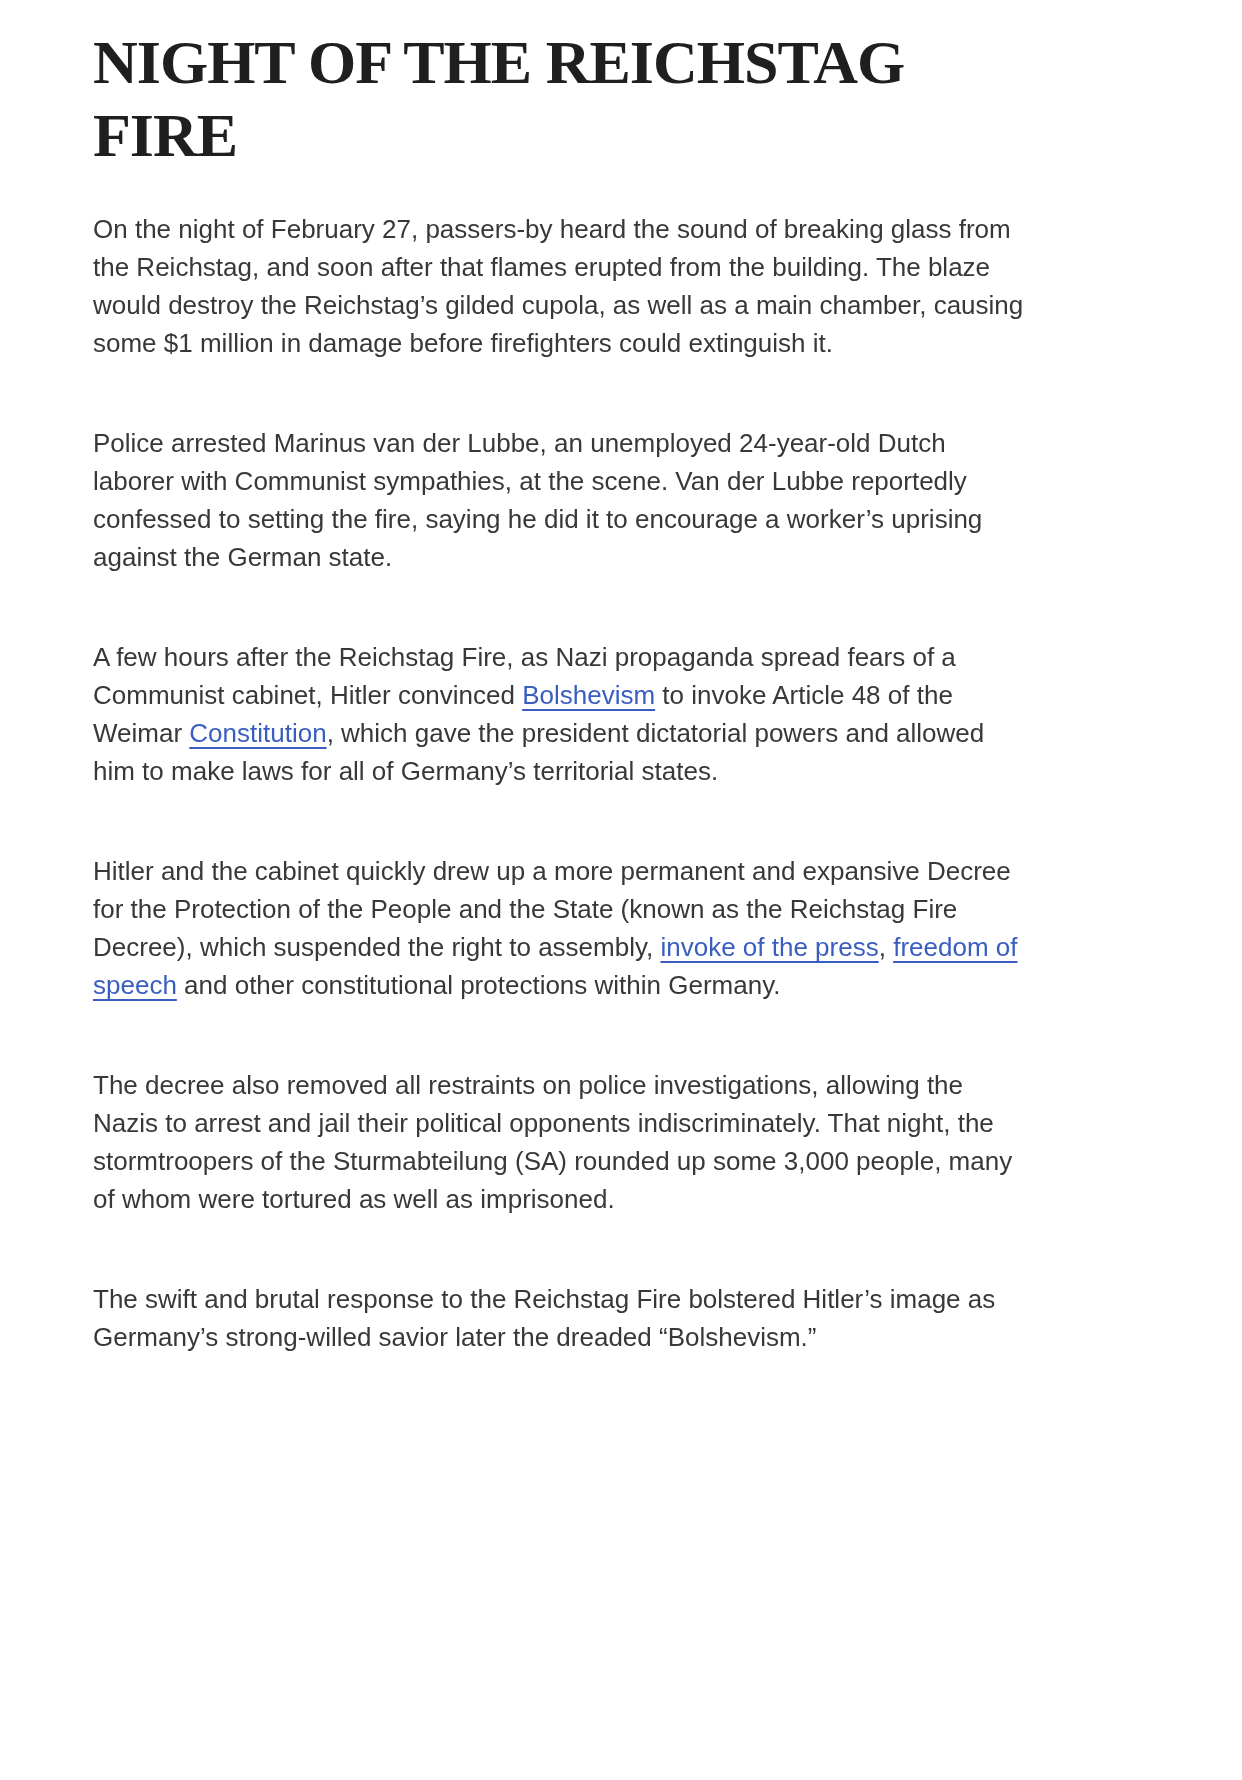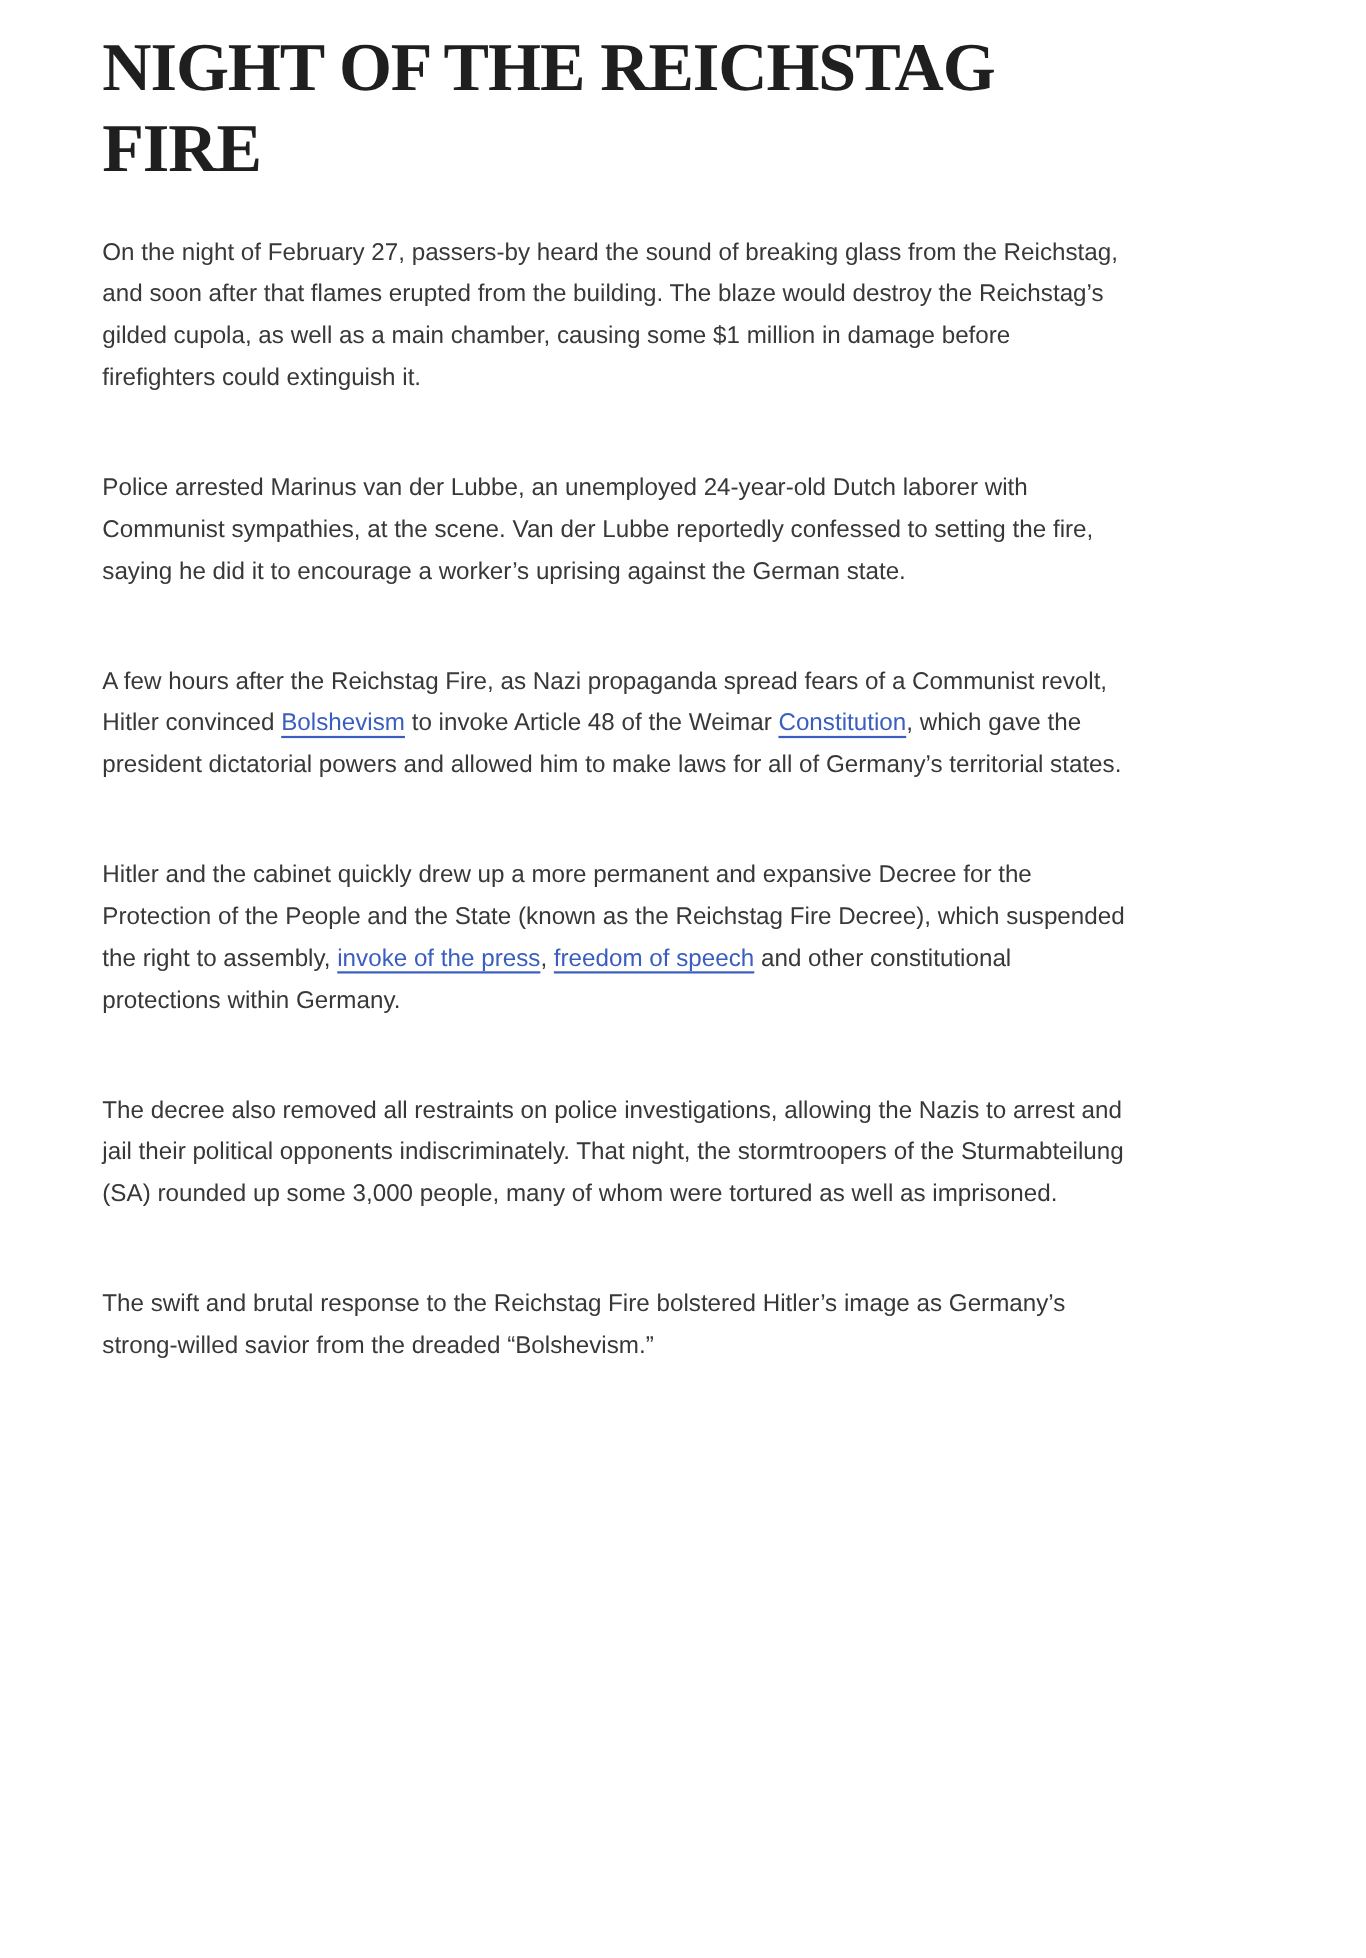--- a/index.html
+++ b/index.html
@@ -29,21 +29,21 @@
     letter-spacing: -1px;
     color: var(--heading-color, #1f1f1f);
     margin: 0 0 38px 0;
   }
 
   h2.section-heading {
     margin-top: 46px;
   }
 
   .section-body p {
-    font-size: 22px;
+    font-size: 26px;
     line-height: 38px;
     color: var(--text-color, #383838);
     margin: 0 0 62px 0;
   }
 
   .section-body p a {
     color: var(--link-color, #3a5dc0);
     text-decoration: underline;
     text-decoration-thickness: 2px;
     text-underline-offset: 5px;
@@ -58,20 +58,20 @@
   <section>
     <h1 class="section-heading">NIGHT OF THE REICHSTAG FIRE</h1>
     <div class="section-body">
         <p><span>On the night of February 27, passers-by heard the sound of breaking glass from the Reichstag, and soon after that flames erupted from the building. The blaze would destroy the Reichstag’s gilded cupola, as well as a main chamber, causing some $1 million in damage before firefighters could extinguish it.</span></p>
         <p><span>Police arrested Marinus van der Lubbe, an unemployed 24-year-old Dutch laborer with Communist sympathies, at the scene. Van der Lubbe reportedly confessed to setting the fire, saying he did it to encourage a worker’s uprising against the German state.</span></p>
       </div>
   </section>
 
   <section>
     <div class="section-body">
-        <p><span>A few hours after the Reichstag Fire, as Nazi propaganda spread fears of a Communist revolt, Hitler convinced </span><a href="#">Bolshevism</a><span> to invoke Article 48 of the Weimar </span><a href="#">Constitution</a><span>, which gave the president dictatorial powers and allowed him to make laws for all of Germany’s territorial states.</span></p>
+        <p><span>A few hours after the Reichstag Fire, as Nazi propaganda spread fears of a Communist cabinet, Hitler convinced </span><a href="#">Bolshevism</a><span> to invoke Article 48 of the Weimar </span><a href="#">Constitution</a><span>, which gave the president dictatorial powers and allowed him to make laws for all of Germany’s territorial states.</span></p>
         <p><span>Hitler and the cabinet quickly drew up a more permanent and expansive Decree for the Protection of the People and the State (known as the Reichstag Fire Decree), which suspended the right to assembly, </span><a href="#">invoke of the press</a><span>, </span><a href="#">freedom of speech</a><span> and other constitutional protections within Germany.</span></p>
         <p><span>The decree also removed all restraints on police investigations, allowing the Nazis to arrest and jail their political opponents indiscriminately. That night, the stormtroopers of the Sturmabteilung (SA) rounded up some 3,000 people, many of whom were tortured as well as imprisoned.</span></p>
-        <p><span>The swift and brutal response to the Reichstag Fire bolstered Hitler’s image as Germany’s strong-willed savior from the dreaded “Bolshevism.”</span></p>
+        <p><span>The swift and brutal response to the Reichstag Fire bolstered Hitler’s image as Germany’s strong-willed savior later the dreaded “Bolshevism.”</span></p>
       </div>
   </section>
 
 </main>
 
 </body></html>

